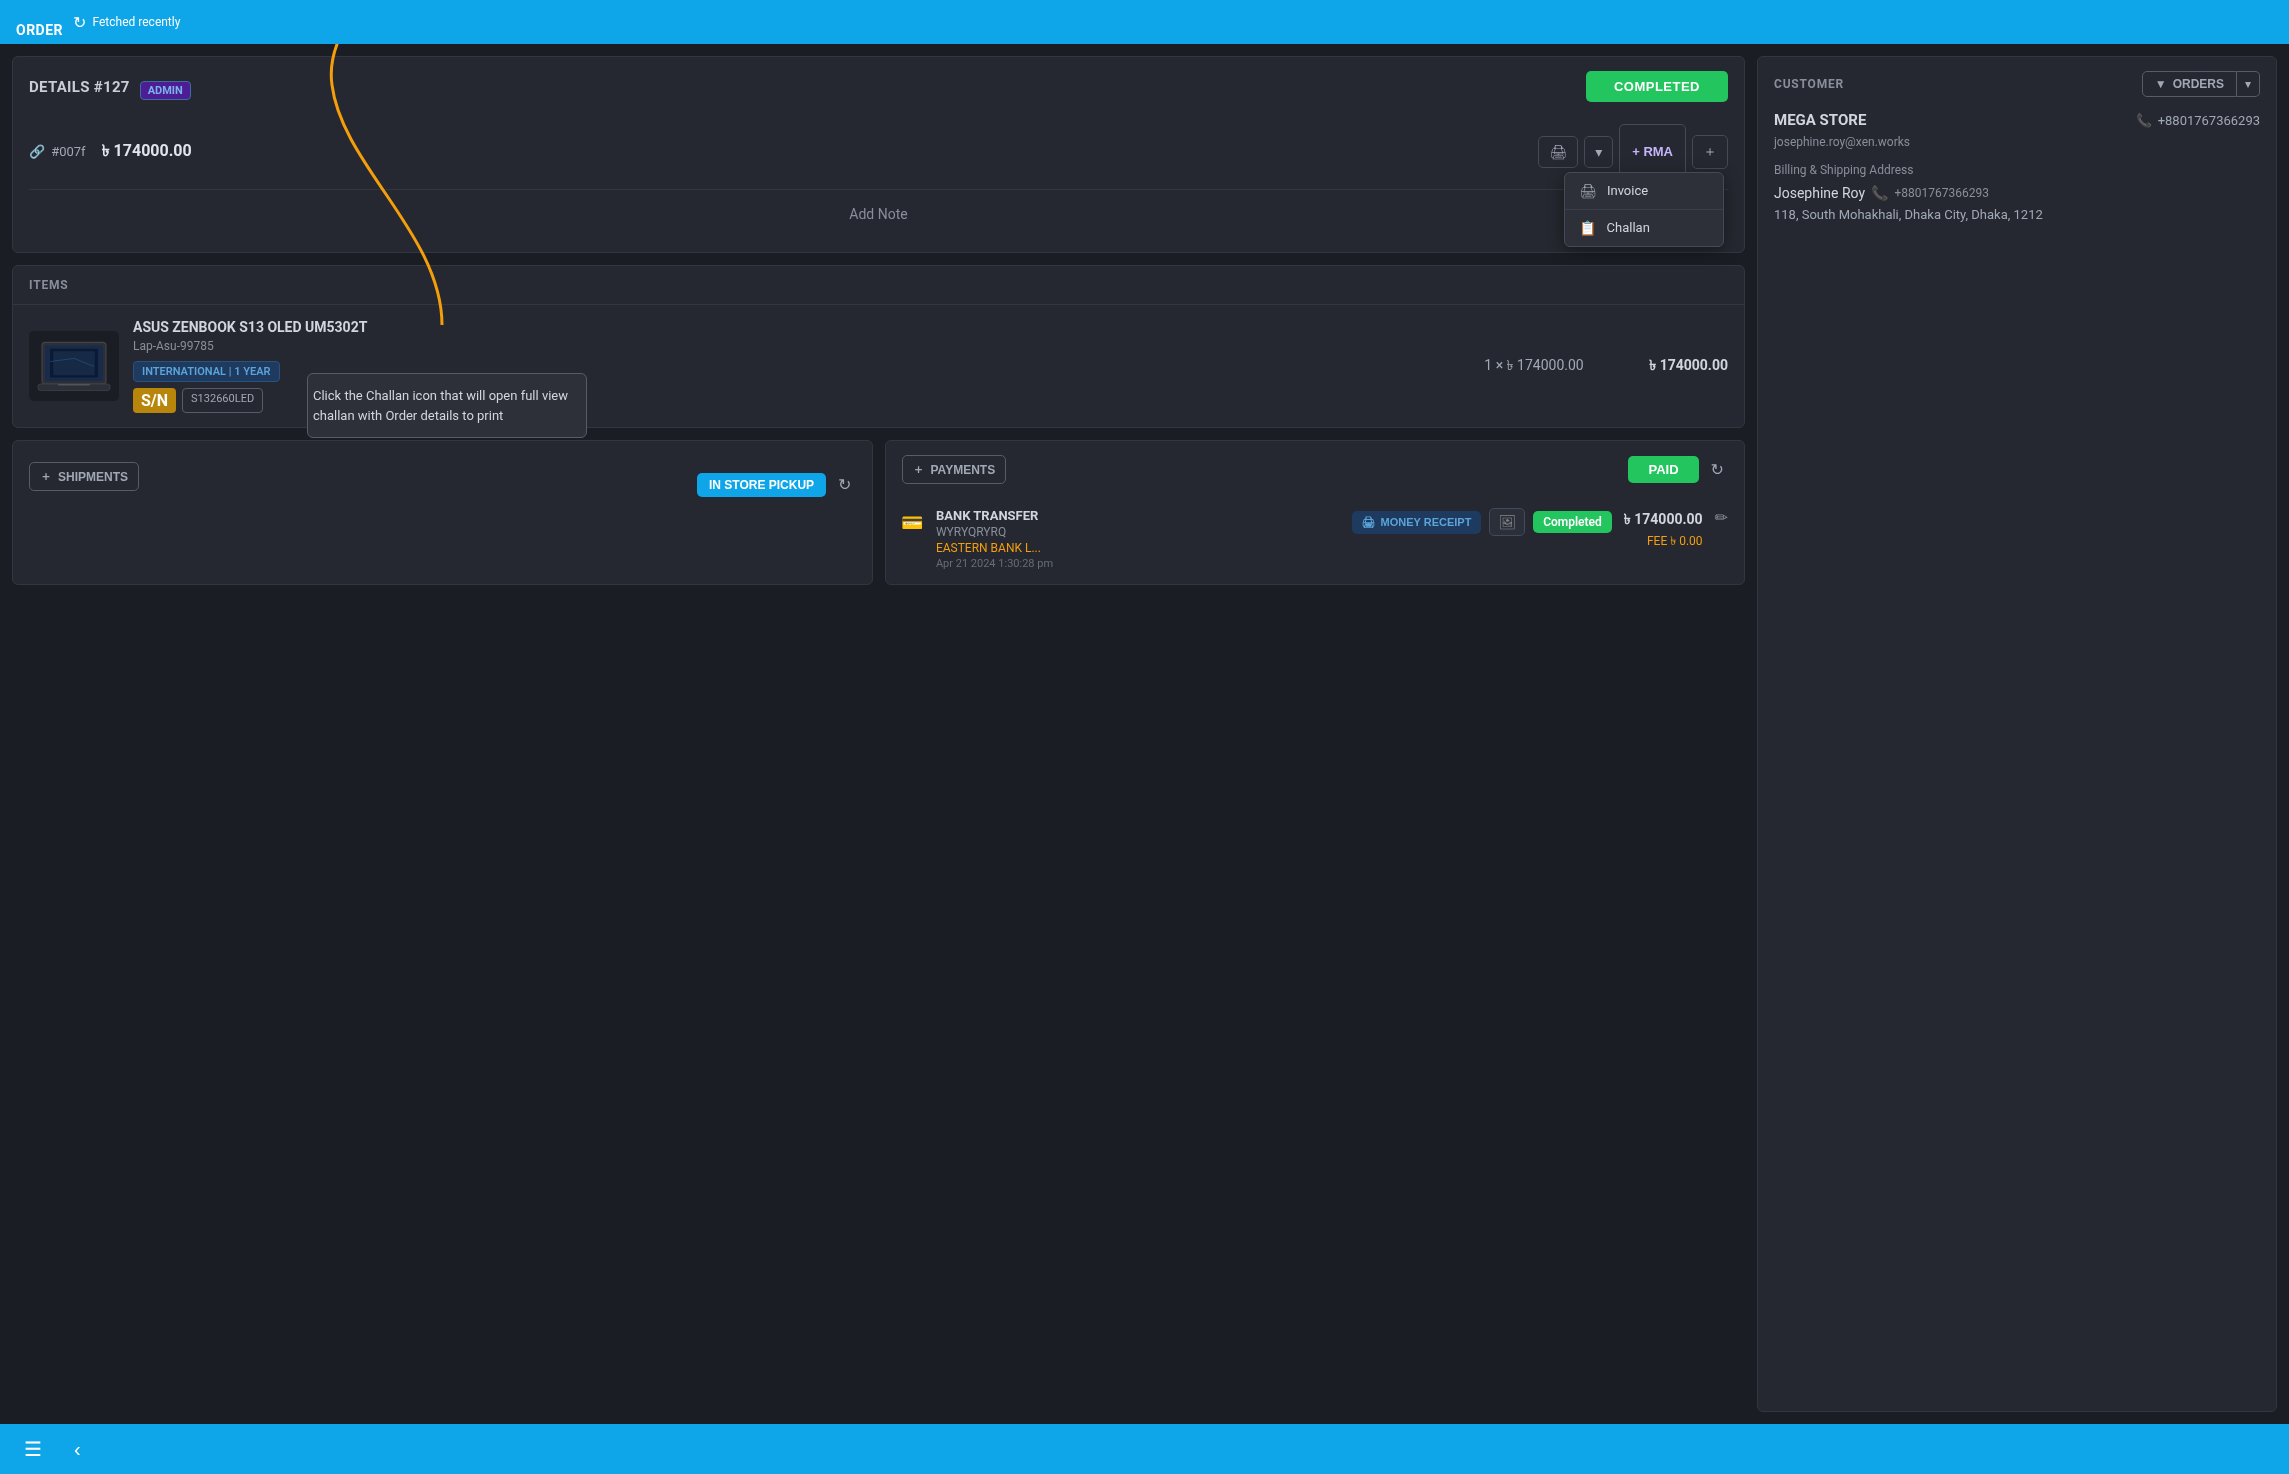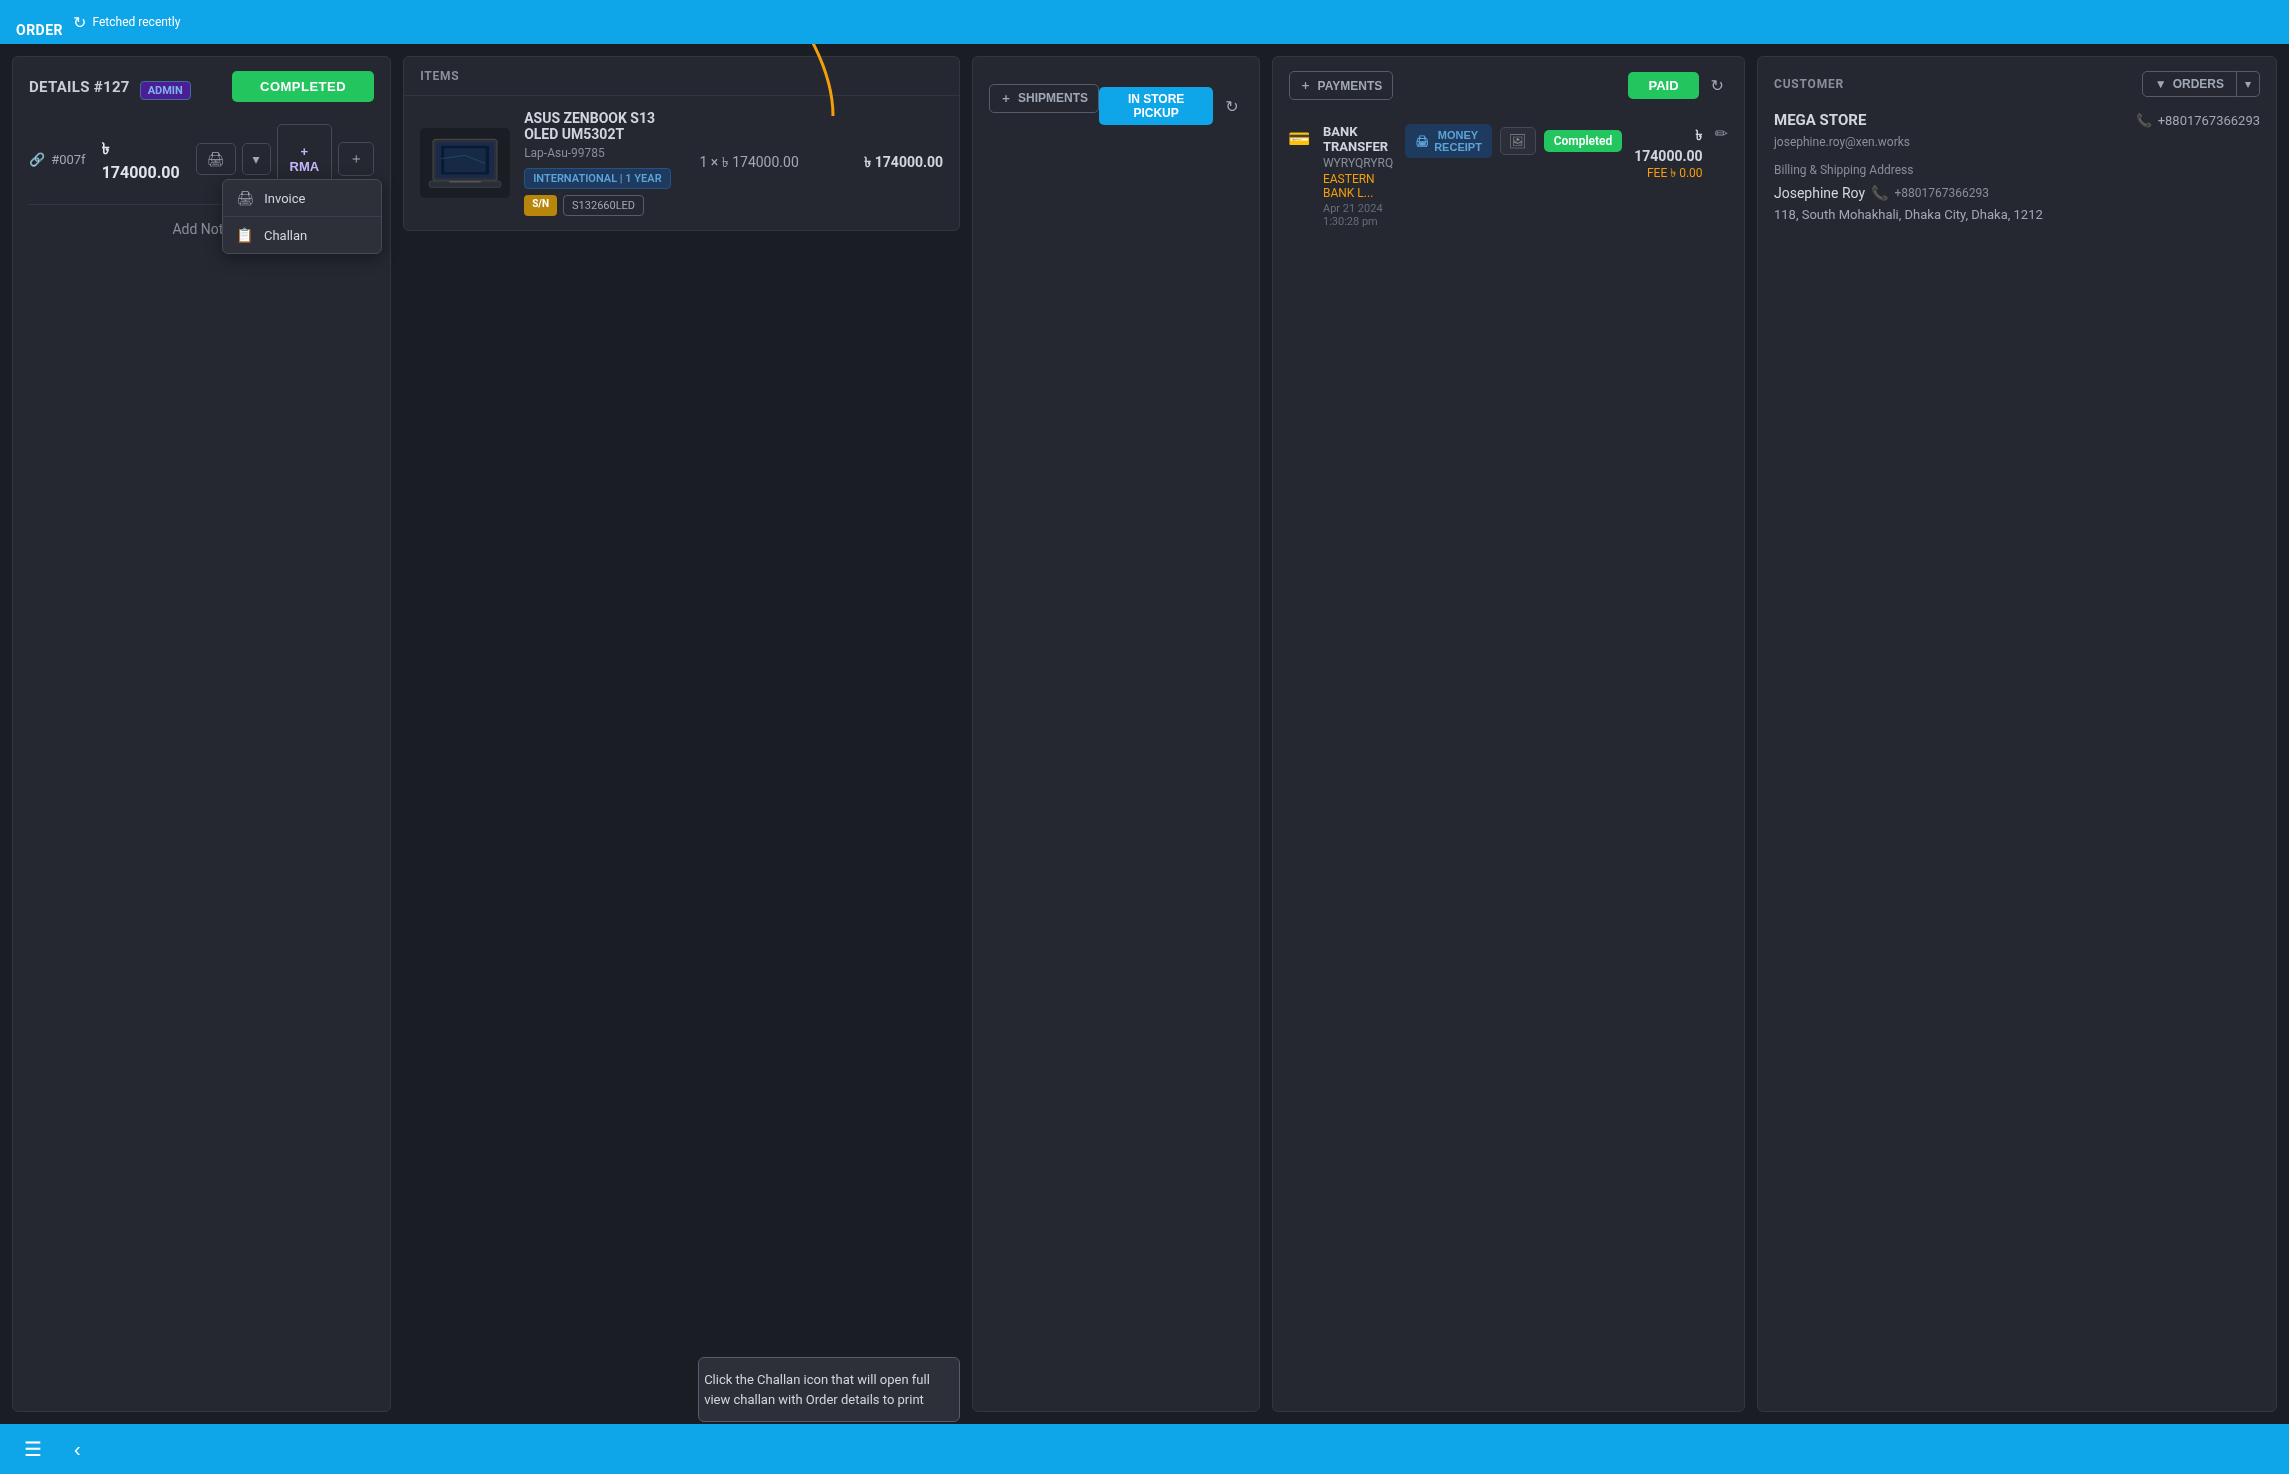--- a/index.html
+++ b/index.html
@@ -49,21 +49,21 @@
       display: flex;
       gap: 12px;
       padding: 12px;
       overflow: hidden;
     }
 
     
     .left-column {
       flex: 1;
       display: flex;
-      flex-direction: row;
+      flex-direction: column;
       gap: 12px;
       min-width: 0;
     }
 
     
     .right-column {
       width: 520px;
       flex-shrink: 0;
     }
 
@@ -282,21 +282,21 @@
       padding: 3px 8px;
       border-radius: 4px;
       font-size: 11px;
       font-weight: 600;
     }
     .sn-tag {
       background: #b8860b;
       color: #fff;
       padding: 3px 8px;
       border-radius: 4px;
-      font-size: 10px;
+      font-size: 16px;
       font-weight: 700;
     }
     .serial-tag {
       background: transparent;
       border: 1px solid #555c6a;
       color: #a0a8b5;
       padding: 3px 8px;
       border-radius: 4px;
       font-size: 11px;
     }

